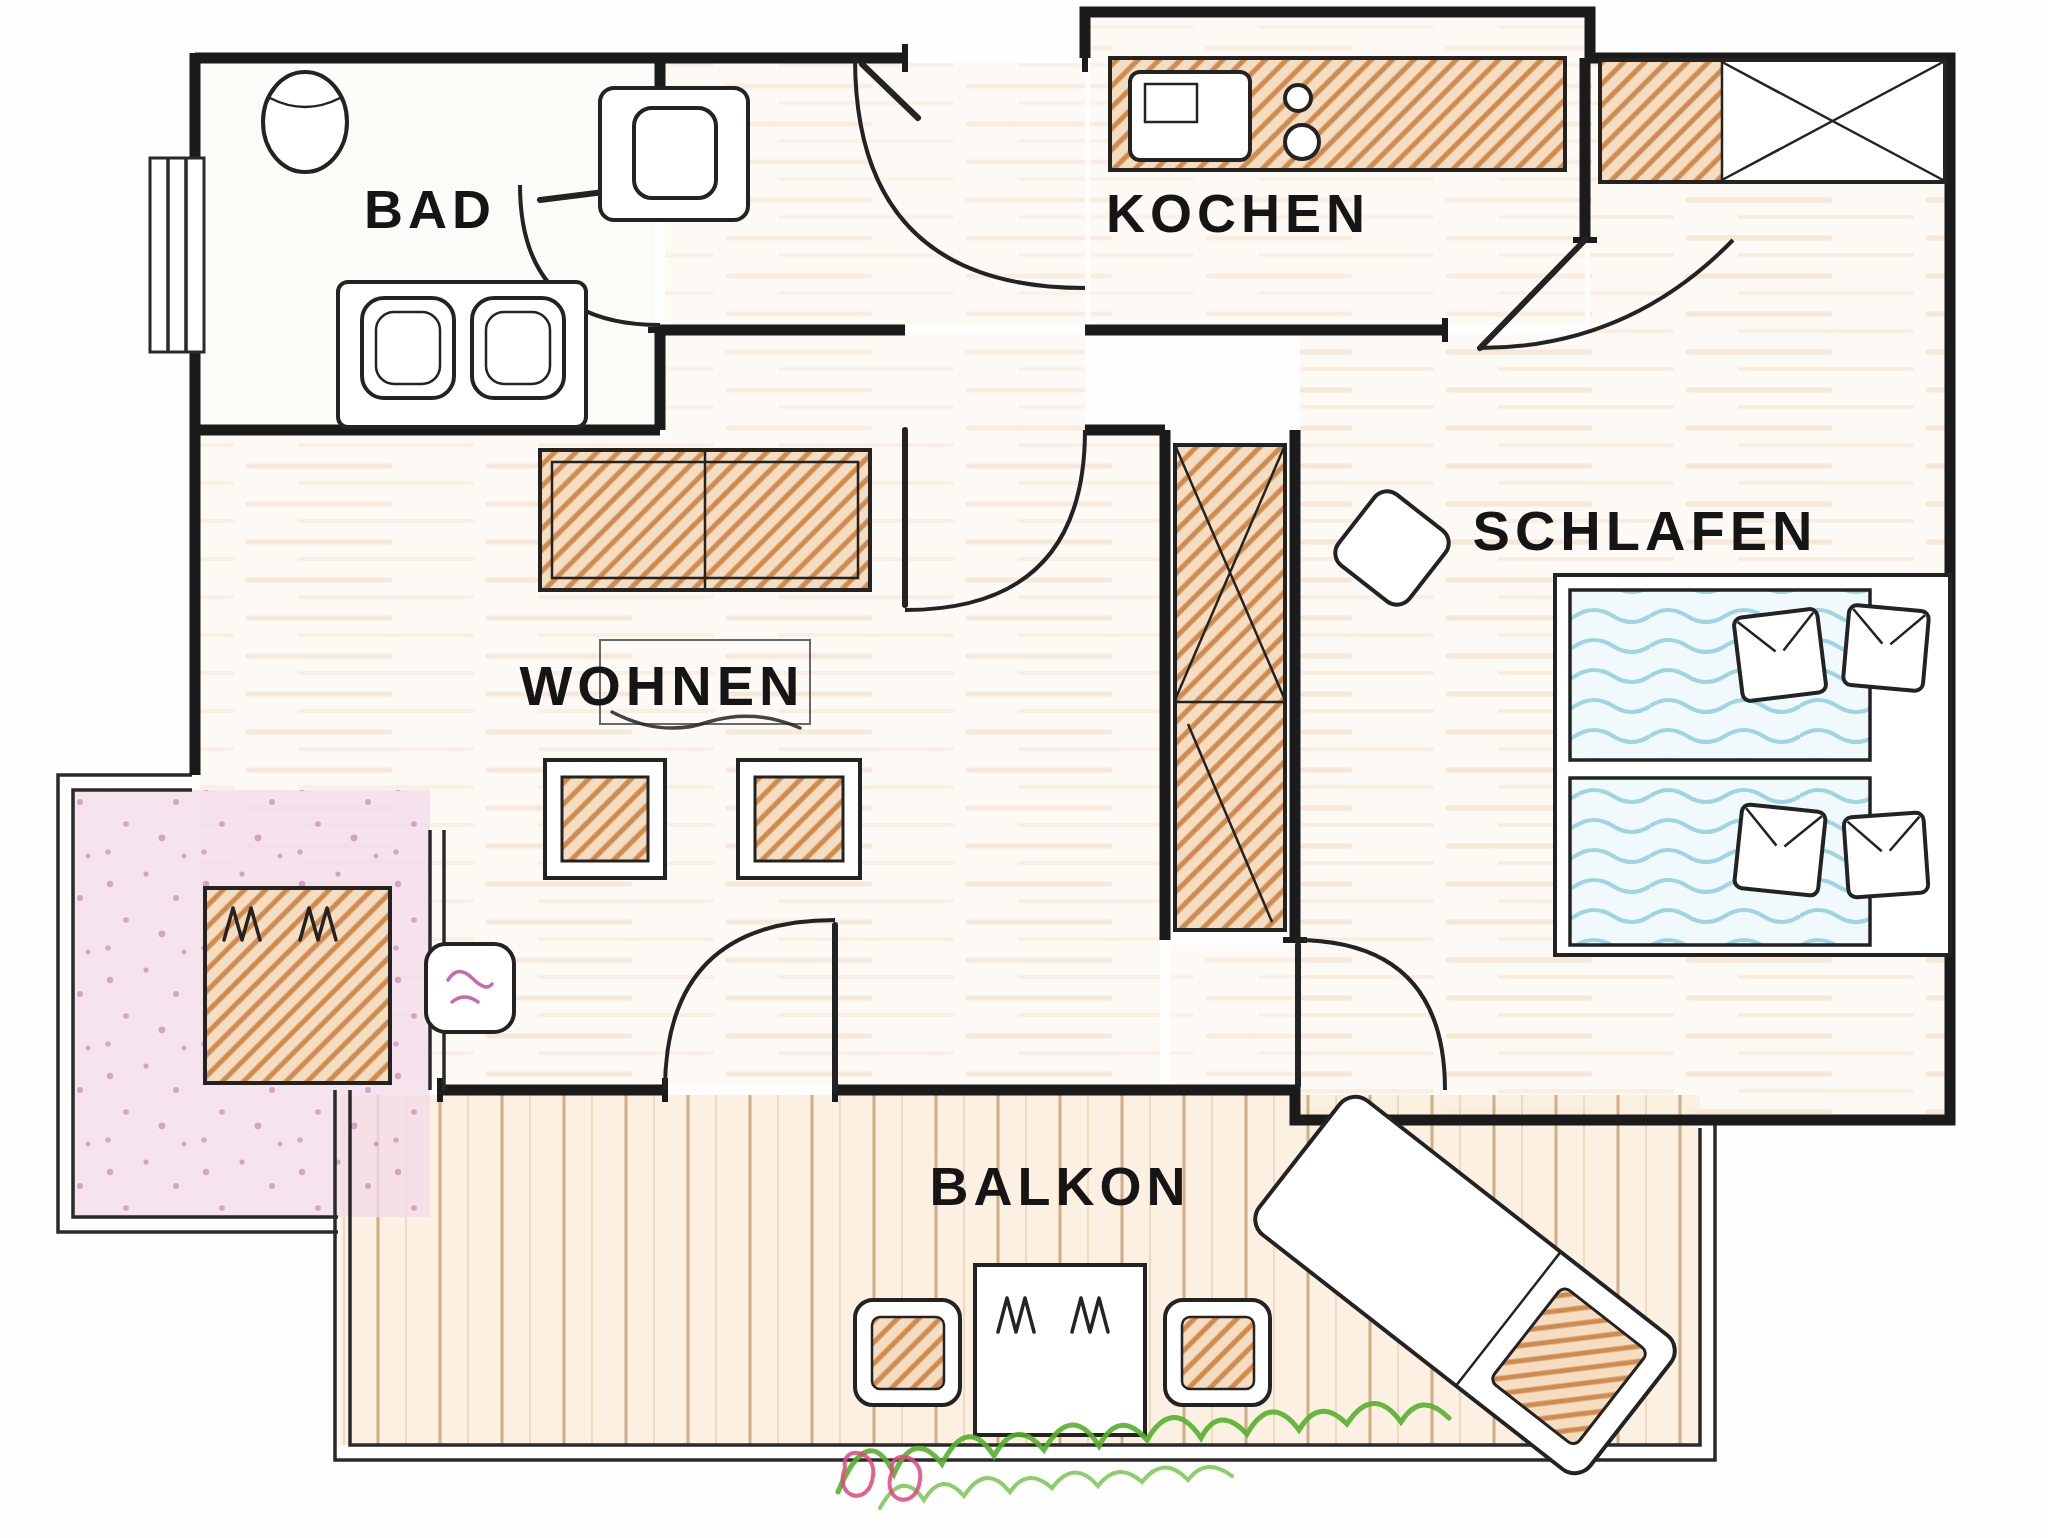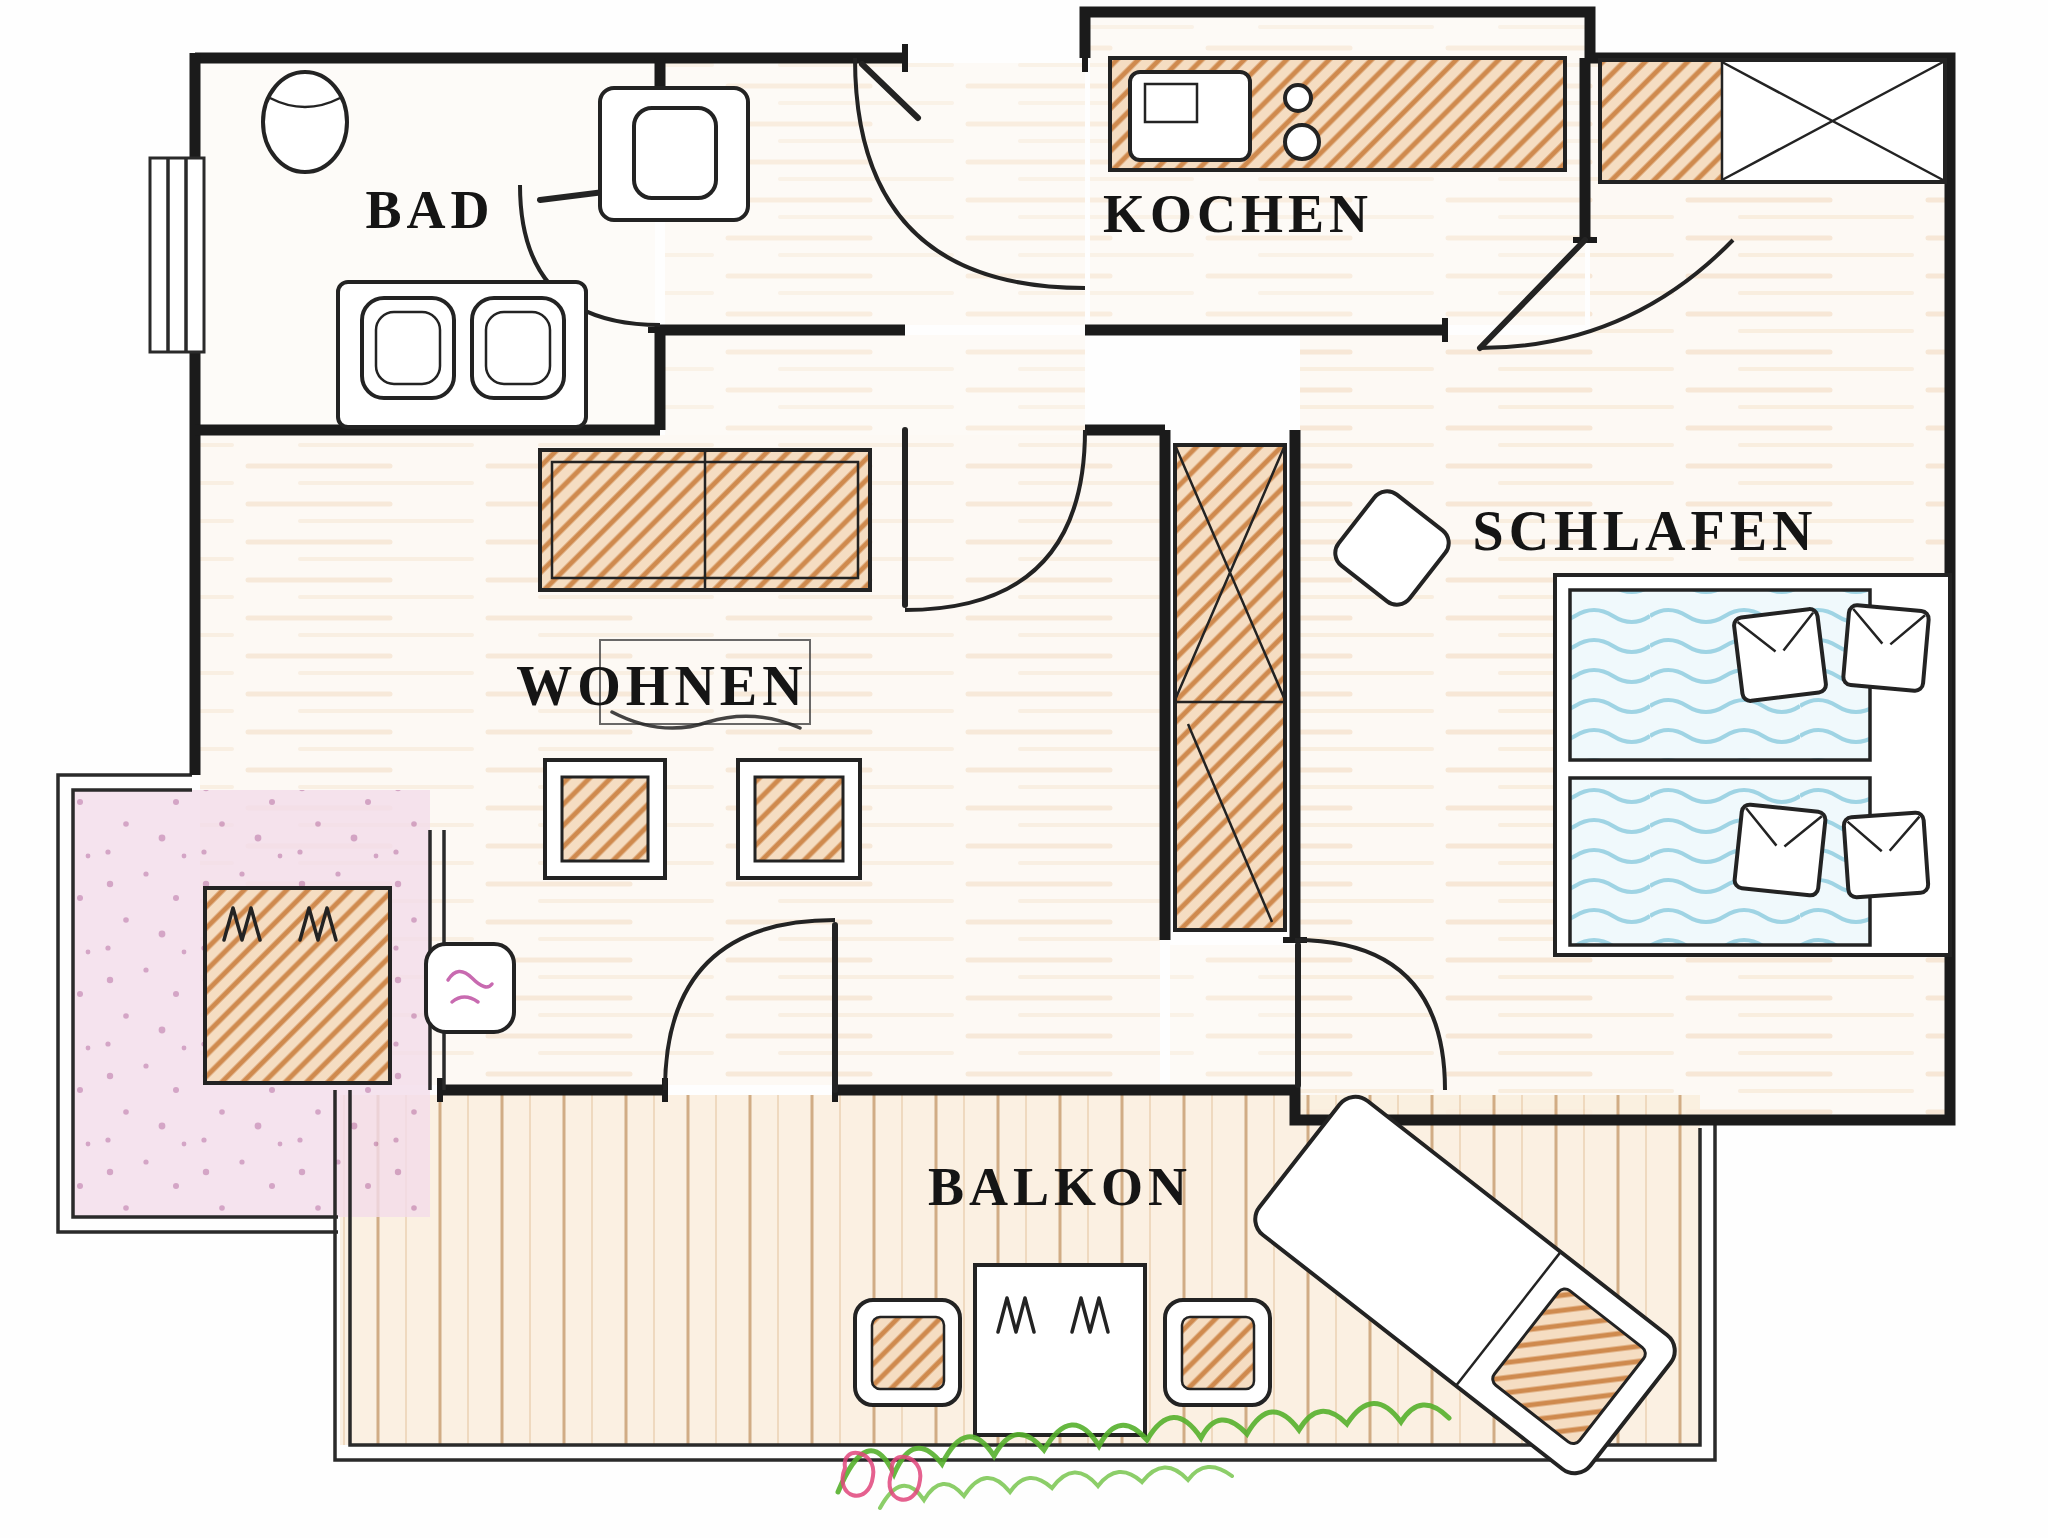--- a/index.html
+++ b/index.html
@@ -1,17 +1,17 @@
 <!DOCTYPE html>
 <html style="--c-paper: #fefefe; --c-wall: #1b1b1b; --c-line: #232323; --c-wood: #ecc9a2; --c-wood_bg: #fcf6ee; --c-plank: #c99e70; --c-plank_bg: #faeedd; --c-hatch: #cf8a4e; --c-hatch_bg: #f5ddc2; --c-linen: #9fd4e4; --c-linen_bg: #f0f9fc; --c-terrace_bg: #f3dcea; --c-terrace_dot: #c98fb8; --c-plant: #55b02c; --c-plant_accent: #e0457b;"><head>
 <meta charset="utf-8">
 <style>
   html,body{margin:0;padding:0;background:#ffffff;}
   .canvas{position:relative;width:2048px;height:1538px;background:var(--c-paper,#fefefe);overflow:hidden;
-          font-family:Liberation Serif, serif;}
+          font-family:Liberation Sans, sans-serif;}
   svg{display:block;}
   .wall{stroke:var(--c-wall,#1b1b1b);stroke-width:11;fill:none;stroke-linecap:butt;}
   .jamb{stroke:var(--c-wall,#1b1b1b);stroke-width:6;fill:none;}
   .door{stroke:var(--c-line,#222);stroke-width:4;fill:none;}
   .leaf{stroke:var(--c-line,#222);stroke-width:6;fill:none;stroke-linecap:round;}
   .furn{stroke:var(--c-line,#232323);stroke-width:4;fill:#ffffff;}
   .furn-thin{stroke:var(--c-line,#232323);stroke-width:2.5;fill:none;}
   .mark{stroke:var(--c-line,#2b2b2b);stroke-width:3.5;fill:none;stroke-linecap:round;stroke-linejoin:round;}
   .rail{stroke:#2a2a2a;stroke-width:3.5;fill:none;}
   .win{stroke:#2a2a2a;stroke-width:3;fill:#ffffff;}

